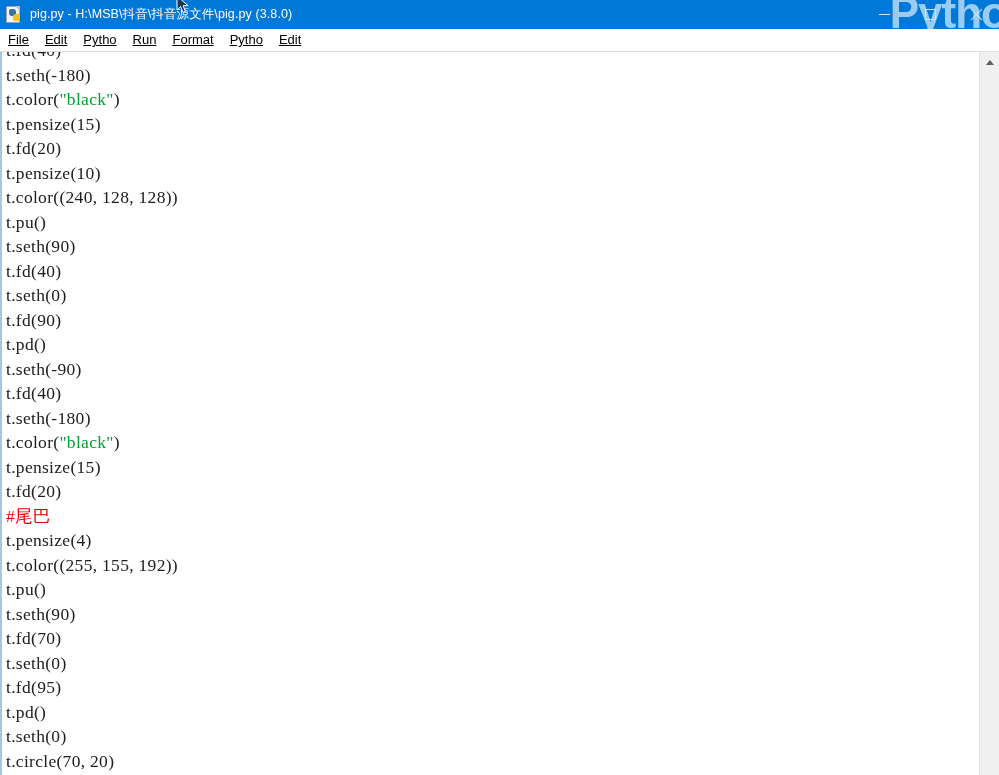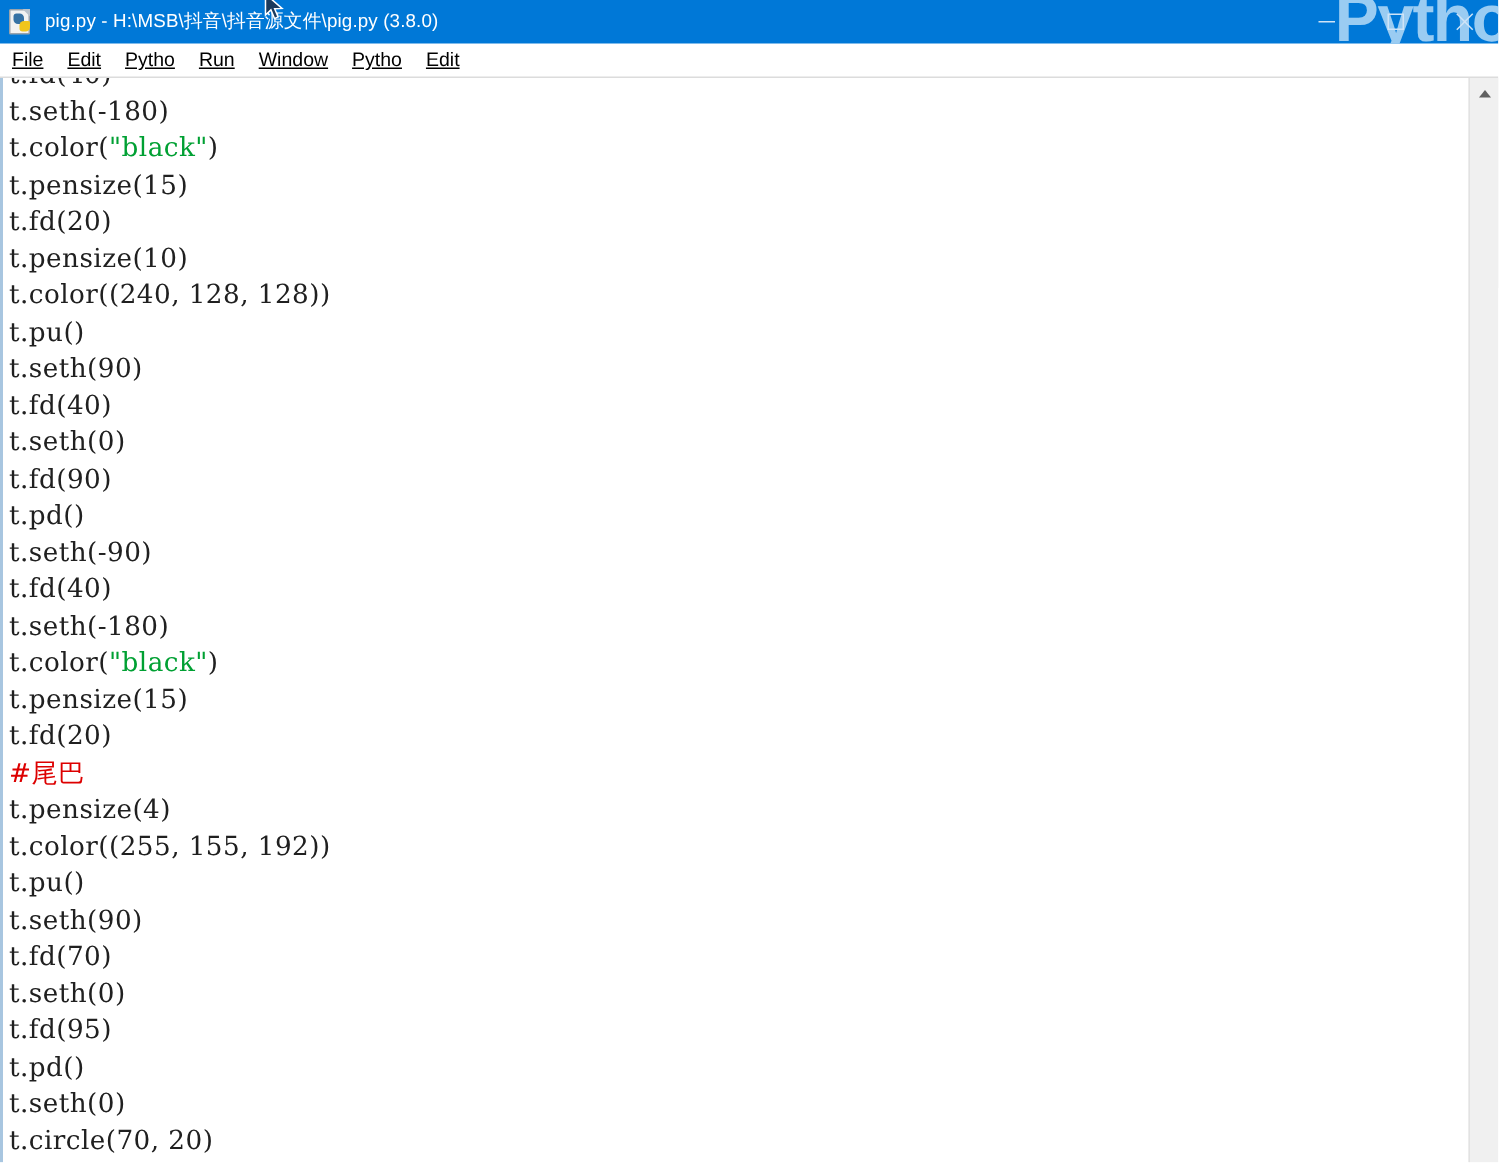--- a/index.html
+++ b/index.html
@@ -166,21 +166,21 @@
     position: absolute;
     left: 4px;
     top: -14px;
     font-family: "DejaVu Serif", "Liberation Serif", serif;
     font-size: 17.5px;
     line-height: 24.5px;
     color: #202020;
     white-space: pre;
     letter-spacing: 0.3px;
   }
-  .code .ln { display: block; height: 24.5px; }
+  .code .ln { display: block; height: 24.5px; font-family: Liberation Serif, serif; }
   .str { color: #00a033; }
   .cmt { color: #dd0000; }
 
   
   .vscroll {
     width: 20px;
     background: #f0f0f0;
     border-left: 1px solid #e2e2e2;
     position: relative;
     flex: none;
@@ -237,21 +237,21 @@
           <span class="x-close"></span>
         </span>
     </span>
   </div>
 
   <div class="menubar">
     <span class="menu-item">File</span>
     <span class="menu-item">Edit</span>
     <span class="menu-item">Pytho</span>
     <span class="menu-item">Run</span>
-    <span class="menu-item">Window</span>
+    <span class="menu-item">Format</span>
     <span class="menu-item">Pytho</span>
     <span class="menu-item">Edit</span>
   </div>
 
   <div class="editor-wrap">
     <div class="editor">
       <div class="code" id="code-block"><span class="ln">t.fd(40)</span><span class="ln">t.seth(-180)</span><span class="ln"><span>t.color(</span><span class="str" style="color: rgb(0, 160, 51);">"black"</span><span>)</span></span><span class="ln">t.pensize(15)</span><span class="ln">t.fd(20)</span><span class="ln">t.pensize(10)</span><span class="ln">t.color((240, 128, 128))</span><span class="ln">t.pu()</span><span class="ln">t.seth(90)</span><span class="ln">t.fd(40)</span><span class="ln">t.seth(0)</span><span class="ln">t.fd(90)</span><span class="ln">t.pd()</span><span class="ln">t.seth(-90)</span><span class="ln">t.fd(40)</span><span class="ln">t.seth(-180)</span><span class="ln"><span>t.color(</span><span class="str" style="color: rgb(0, 160, 51);">"black"</span><span>)</span></span><span class="ln">t.pensize(15)</span><span class="ln">t.fd(20)</span><span class="ln"><span class="cmt" style="color: rgb(221, 0, 0);">#尾巴</span></span><span class="ln">t.pensize(4)</span><span class="ln">t.color((255, 155, 192))</span><span class="ln">t.pu()</span><span class="ln">t.seth(90)</span><span class="ln">t.fd(70)</span><span class="ln">t.seth(0)</span><span class="ln">t.fd(95)</span><span class="ln">t.pd()</span><span class="ln">t.seth(0)</span><span class="ln">t.circle(70, 20)</span><span class="ln">t.circle(10, 200)</span></div>
     </div>
     <div class="vscroll">
       <div class="vs-arrow">

